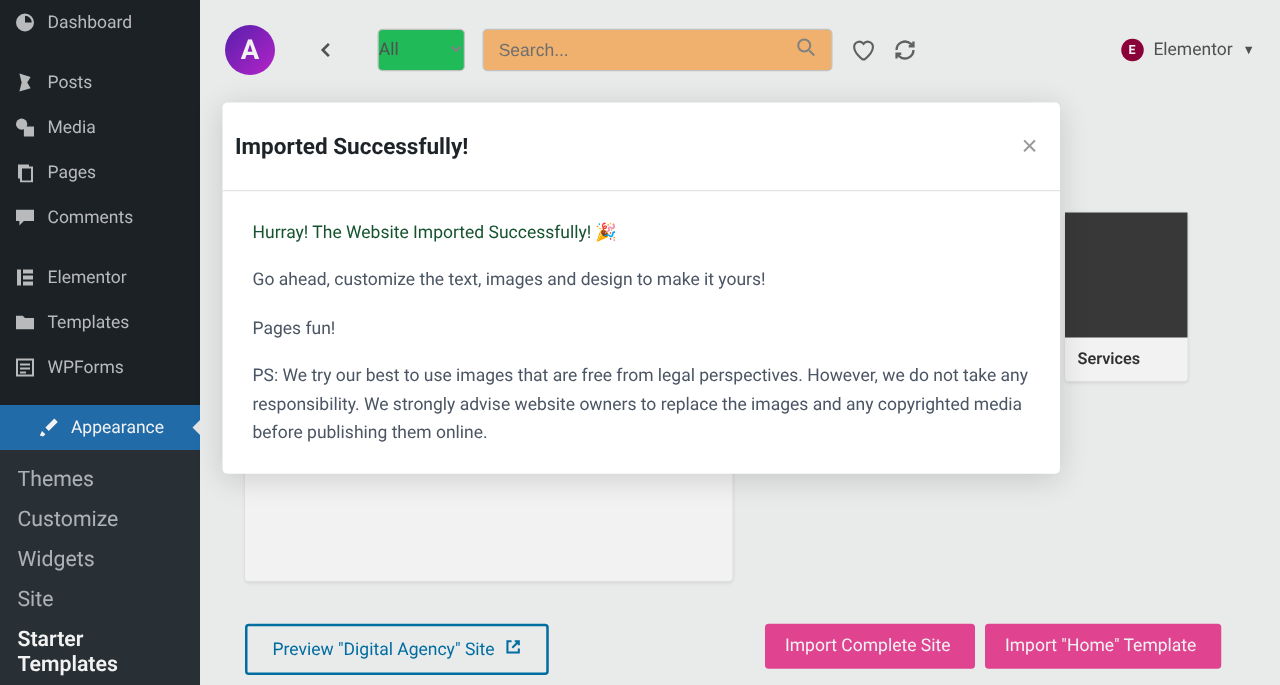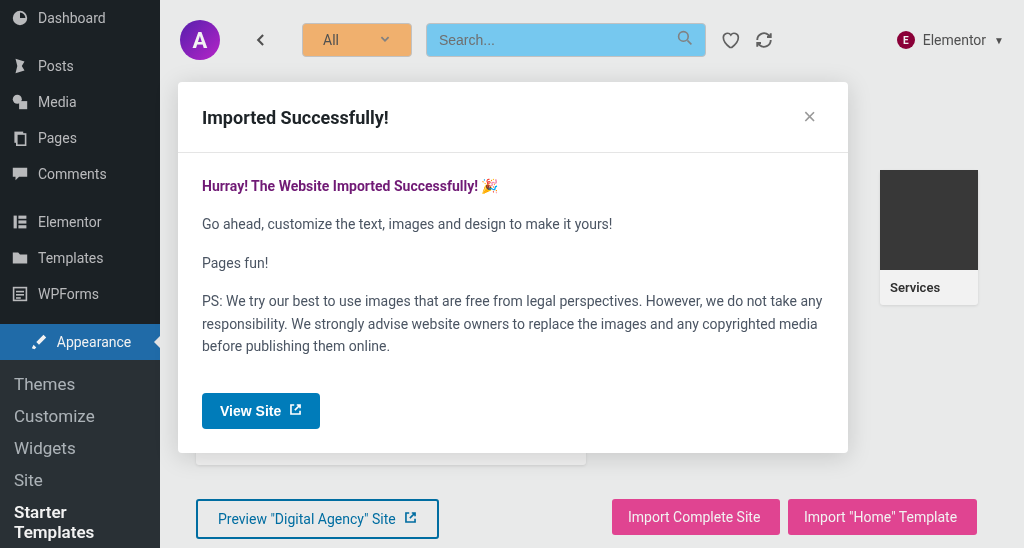--- a/index.html
+++ b/index.html
@@ -16,23 +16,23 @@
 .submenu-item { padding: 6px 14px; font-size: 17px; color: rgba(240,246,252,0.7); cursor: pointer; }
 .submenu-item.current { color: #fff; font-weight: 600; }
 
 
 .main { position: absolute; left: 160px; top: 0; right: 0; height: 548px; background: #f6f7f7; }
 
 
 .toolbar { display: flex; align-items: center; padding: 20px; gap: 14px; }
 .logo { width: 40px; height: 40px; border-radius: 50%; background: linear-gradient(135deg, #5b21b6, #c026d3); display: flex; align-items: center; justify-content: center; color: #fff; font-weight: bold; font-size: 22px; }
 .nav-back { width: 34px; height: 34px; display: flex; align-items: center; justify-content: center; font-size: 20px; color: #555; cursor: pointer; margin-left: 10px; margin-right: 10px; }
-.filter { border: 1px solid #ccc; border-radius: 4px; padding: 8px 20px; display: flex; align-items: center; gap: 40px; background: #fdba74; cursor: pointer; color: #555; font-size: 14px; }
+.filter { border: 1px solid #ccc; border-radius: 4px; padding: 8px 0; display: flex; align-items: center; gap: 40px; background: #22c55e; cursor: pointer; color: #555; font-size: 14px; }
 .filter .chev { font-size: 12px; color: #888; }
-.search { flex: 1; max-width: 280px; border: 1px solid #ccc; border-radius: 4px; padding: 6px 12px; display: flex; align-items: center; background: #7dd3fc; color: #888; }
+.search { flex: 1; max-width: 280px; border: 1px solid #ccc; border-radius: 4px; padding: 6px 12px; display: flex; align-items: center; background: #fdba74; color: #888; }
 .search input { border: none; outline: none; flex: 1; font-size: 14px; color: #555; background: transparent; }
 .icon-btn { width: 20px; height: 20px; display: flex; align-items: center; justify-content: center; font-size: 18px; color: #666; cursor: pointer; }
 .toolbar-right { margin-left: auto; display: flex; align-items: center; gap: 18px; }
 .builder-badge { display: flex; align-items: center; gap: 8px; font-size: 14px; color: #555; cursor: pointer; }
 .e-badge { width: 18px; height: 18px; border-radius: 50%; background: #92003b; color: #fff; display: inline-flex; align-items: center; justify-content: center; font-size: 10px; font-weight: bold; }
 
 
 .card { position: absolute; width: 98px; background: #fff; box-shadow: 0 1px 3px rgba(0,0,0,0.1); border-radius: 3px; }
 .card .thumb { height: 100px; background: #e5e5e5; }
 .card .label { padding: 10px; font-size: 13px; font-weight: 600; color: #333; }
@@ -40,26 +40,26 @@
 .contact-chip { position: absolute; background: #f0f0f0; padding: 10px 18px; font-size: 14px; font-weight: 600; color: #333; border-radius: 3px; }
 
 
 .footer-btn { position: absolute; padding: 10px 20px; border-radius: 3px; font-size: 14px; cursor: pointer; display: inline-flex; align-items: center; gap: 8px; }
 .btn-outline { border: 2px solid #0073aa; color: #0073aa; background: transparent; }
 .btn-solid { background: #ec4899; color: #fff; border: none; padding-left: 16px; }
 
 
 .overlay { position: absolute; inset: 0; background: rgba(0,0,0,0.05); z-index: 10; }
 .modal { position: absolute; left: 178px; top: 82px; width: 670px; background: #fff; border-radius: 4px; box-shadow: 0 4px 24px rgba(0,0,0,0.15); z-index: 20; }
-.modal-header { display: flex; align-items: center; justify-content: space-between; padding: 18px 24px; border-bottom: 1px solid #e5e5e5; }
+.modal-header { display: flex; align-items: center; justify-content: space-between; padding: 18px 10px; border-bottom: 1px solid #e5e5e5; }
 .modal-title { font-size: 18px; font-weight: 700; color: #1d2327; }
 .modal-close { font-size: 22px; color: #999; cursor: pointer; background: none; border: none; padding: 4px 8px; }
 .modal-body { padding: 22px 24px 6px; color: #4b5563; font-size: 14px; line-height: 1.6; }
 .modal-body p { margin-bottom: 16px; }
-.modal-body .lead { color: #701a75; font-weight: 700; }
+.modal-body .lead { color: #14532d; font-weight: 400; }
 .modal-footer { padding: 14px 24px 24px; }
 .view-site { background: #007cba; color: #fff; border: none; padding: 10px 18px; border-radius: 4px; font-size: 14px; font-weight: 600; cursor: pointer; display: inline-flex; align-items: center; gap: 8px; }
 </style>
 </head>
 <body>
 
 <div class="sidebar">
   <div class="sidebar-item">
     <span class="icon">
       <svg width="18" height="18" viewBox="0 0 20 20" fill="currentColor">
@@ -191,21 +191,21 @@
     <div class="toolbar-right">
       <div class="builder-badge">
         <span class="e-badge">E</span>
         <span>Elementor</span>
         <span style="font-size:10px;">▼</span>
       </div>
     </div>
   </div>
 
   <div class="card-large" style="left:36px; top:165px;"></div>
-  <div class="card" style="left:720px; top:170px;">
+  <div class="card" style="left:692px; top:170px;">
     <div class="thumb" style="background:#3b3b3b;"></div>
     <div class="label">Services</div>
   </div>
 
   <div class="footer-btn btn-outline" style="left:36px; top:499px;">
     <span>Preview "Digital Agency" Site</span>
     <span>
       <svg width="13" height="13" viewBox="0 0 20 20" fill="none" stroke="currentColor" stroke-width="2.5">
           <path d="M8 3H3v14h14v-5M12 3h5v5M17 3l-8 8"></path>
         </svg>
@@ -226,23 +226,13 @@
     <button class="modal-close">
       <span>×</span>
     </button>
   </div>
   <div class="modal-body">
     <p class="lead">Hurray! The Website Imported Successfully! 🎉</p>
     <p>Go ahead, customize the text, images and design to make it yours!</p>
     <p>Pages fun!</p>
     <p>PS: We try our best to use images that are free from legal perspectives. However, we do not take any responsibility. We strongly advise website owners to replace the images and any copyrighted media before publishing them online.</p>
   </div>
-  <div class="modal-footer">
-    <button class="view-site">
-      <span>View Site</span>
-      <span>
-        <svg width="13" height="13" viewBox="0 0 20 20" fill="none" stroke="currentColor" stroke-width="2.5">
-            <path d="M8 3H3v14h14v-5M12 3h5v5M17 3l-8 8"></path>
-          </svg>
-      </span>
-    </button>
-  </div>
 </div>
 
 </body></html>

